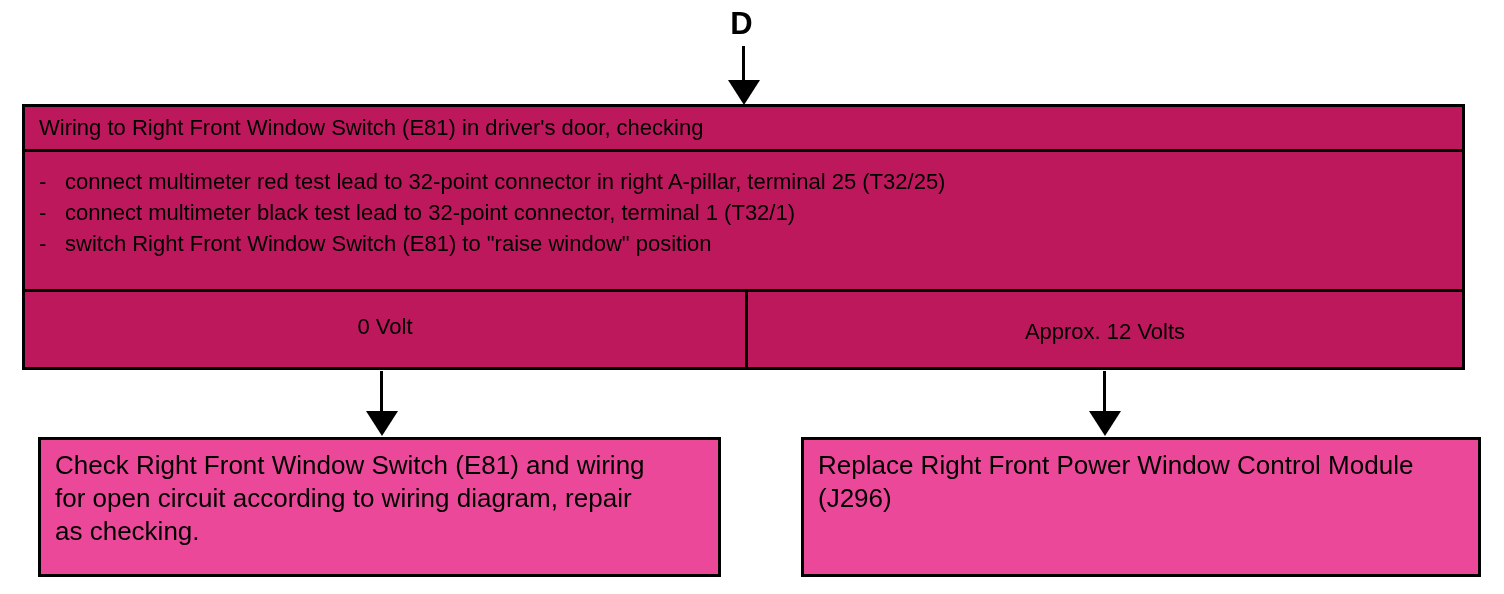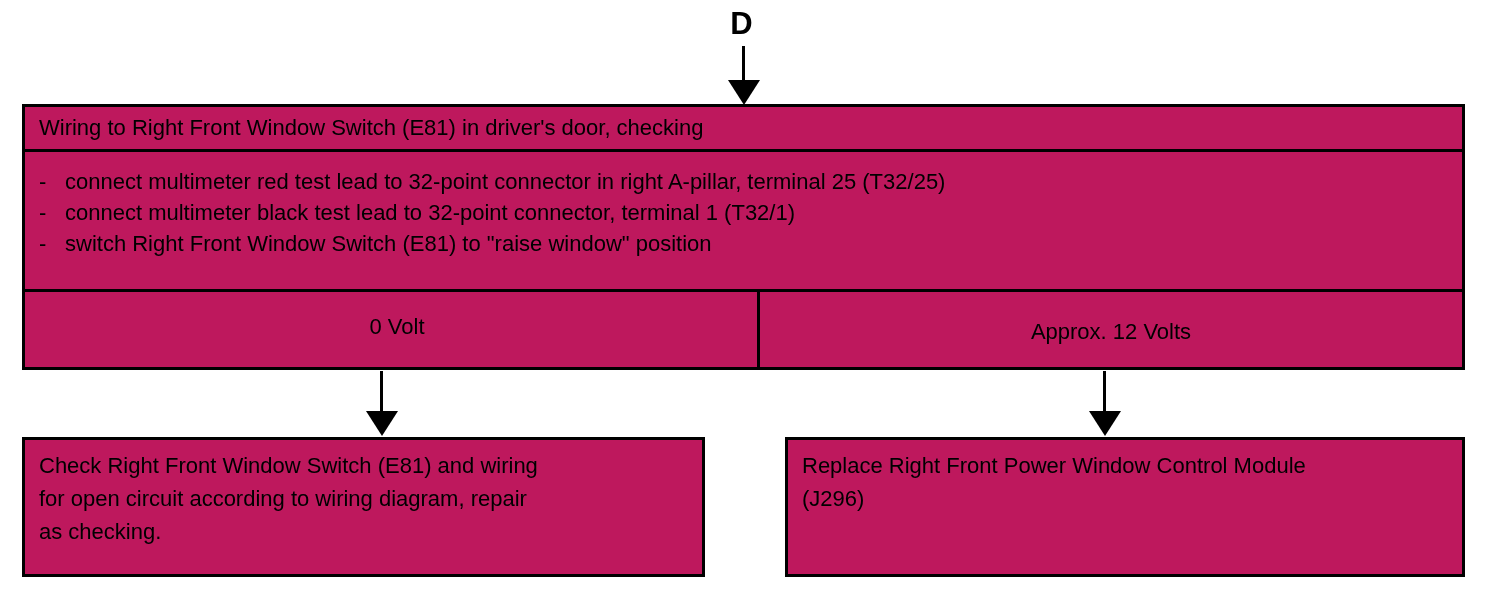--- a/index.html
+++ b/index.html
@@ -78,21 +78,20 @@
   }
   .instr .marker {
     width: 20px;
     flex: 0 0 20px;
     text-align: left;
   }
   .instr .itext { padding-left: 6px; }
   .outcome-row {
     flex: 1;
     display: flex;
-    padding-left: 12px;
   }
   .outcome {
     display: flex;
     align-items: center;
     justify-content: center;
     font-size: 22px;
     padding-bottom: 6px;
   }
   .outcome.left {
     width: 723px;
@@ -107,24 +106,25 @@
   .branch-arrow .head { top: 40px; }
   .branch-left  { left: 366px; }
   .branch-right { left: 1089px; }
 
   
   .result-box {
     position: absolute;
     top: 437px;
     height: 140px;
     border: 3px solid #000;
-    background: #be185d;
-    font-size: 22px;
+    background: #ec4899;
+    font-size: 26px;
     line-height: 33px;
     padding: 9px 12px 0 14px;
+    margin-left: 16px;
   }
   .result-left  { left: 22px;  width: 683px; }
   .result-right { left: 785px; width: 680px; }
 </style>
 </head>
 <body>
 
 <div class="stage">
 
   <div class="entry-label">D</div>

